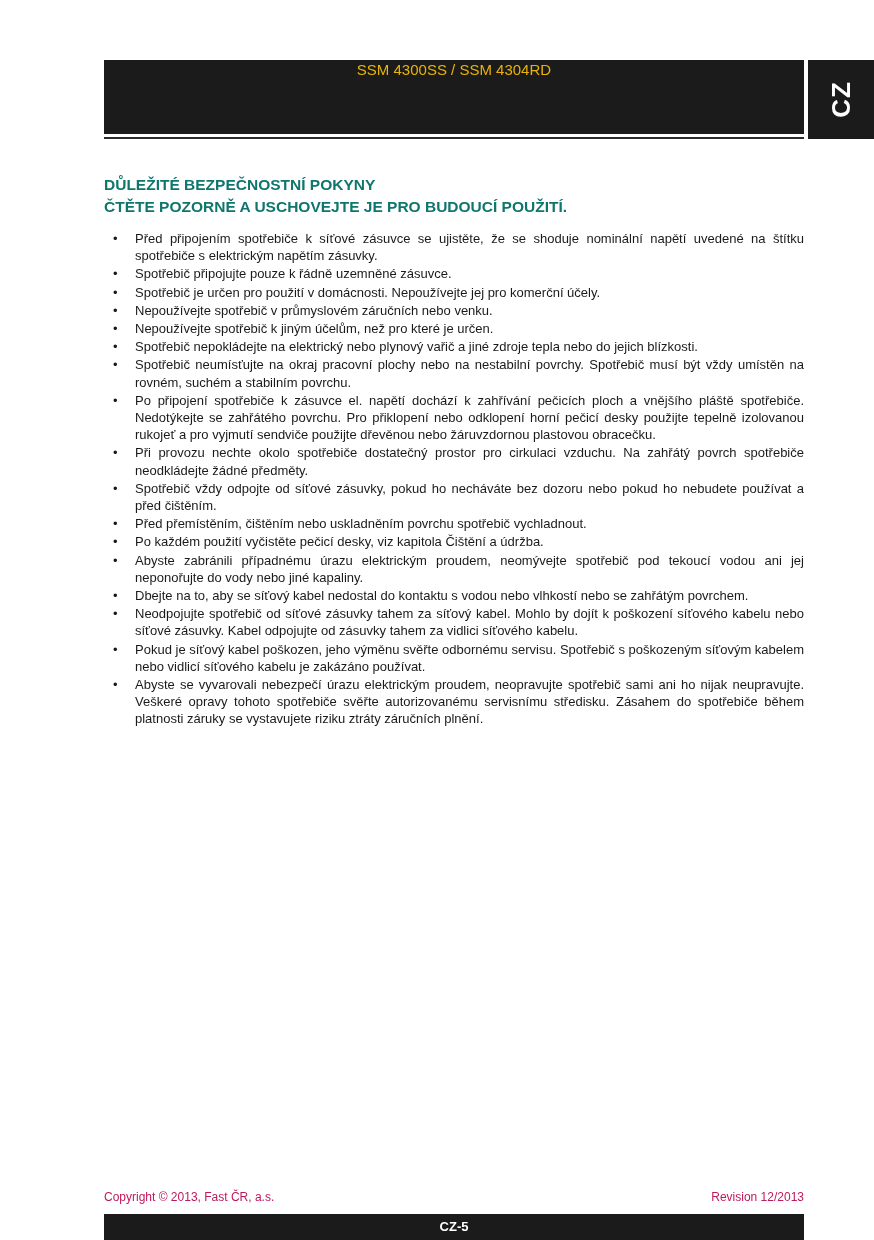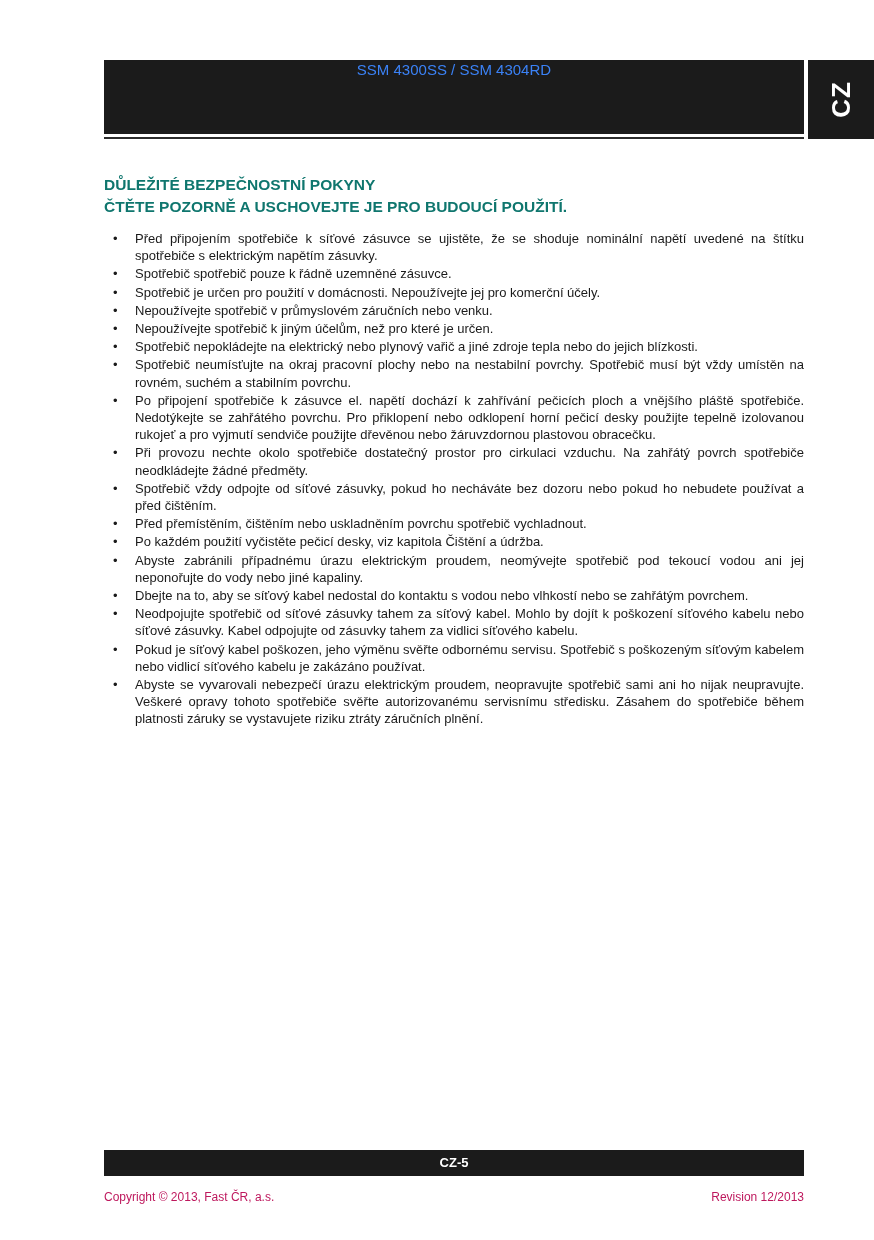--- a/index.html
+++ b/index.html
@@ -30,21 +30,21 @@
   }
   .header-title {
     margin-top: 10px;
     font-size: 30px;
     letter-spacing: 0.5px;
     font-weight: 500;
     line-height: 36px;
   }
   .header-subtitle {
     font-size: 15px;
-    color: #3b82f6;
+    color: #eab308;
     line-height: 20px;
   }
   .header-rule {
     position: absolute;
     left: 104px;
     top: 137px;
     width: 700px;
     height: 2px;
     background: #2b2b2b;
   }
@@ -98,21 +98,21 @@
     position: absolute;
     left: 9px;
     top: 0;
     font-size: 13px;
   }
 
   
   .footer-bar {
     position: absolute;
     left: 104px;
-    top: 1150px;
+    top: 1214px;
     width: 700px;
     height: 26px;
     background: #1b1b1b;
     color: #ffffff;
     font-size: 13px;
     font-weight: bold;
     text-align: center;
     line-height: 26px;
   }
   .footer-meta {
@@ -139,21 +139,21 @@
   <div class="lang-tab">
     <span>CZ</span>
   </div>
 
   <div class="content">
     <div class="section-heading">DŮLEŽITÉ BEZPEČNOSTNÍ POKYNY</div>
     <div class="section-heading">ČTĚTE POZORNĚ A USCHOVEJTE JE PRO BUDOUCÍ POUŽITÍ.</div>
 
     <ul class="safety-list">
         <li>Před připojením spotřebiče k síťové zásuvce se ujistěte, že se shoduje nominální napětí uvedené na štítku spotřebiče s elektrickým napětím zásuvky.</li>
-        <li>Spotřebič spotřebič pouze k řádně uzemněné zásuvce.</li>
+        <li>Spotřebič připojujte pouze k řádně uzemněné zásuvce.</li>
         <li>Spotřebič je určen pro použití v domácnosti. Nepoužívejte jej pro komerční účely.</li>
         <li>Nepoužívejte spotřebič v průmyslovém záručních nebo venku.</li>
         <li>Nepoužívejte spotřebič k jiným účelům, než pro které je určen.</li>
         <li>Spotřebič nepokládejte na elektrický nebo plynový vařič a jiné zdroje tepla nebo do jejich blízkosti.</li>
         <li>Spotřebič neumísťujte na okraj pracovní plochy nebo na nestabilní povrchy. Spotřebič musí být vždy umístěn na rovném, suchém a stabilním povrchu.</li>
         <li>Po připojení spotřebiče k zásuvce el. napětí dochází k zahřívání pečicích ploch a vnějšího pláště spotřebiče. Nedotýkejte se zahřátého povrchu. Pro přiklopení nebo odklopení horní pečicí desky použijte tepelně izolovanou rukojeť a pro vyjmutí sendviče použijte dřevěnou nebo žáruvzdornou plastovou obracečku.</li>
         <li>Při provozu nechte okolo spotřebiče dostatečný prostor pro cirkulaci vzduchu. Na zahřátý povrch spotřebiče neodkládejte žádné předměty.</li>
         <li>Spotřebič vždy odpojte od síťové zásuvky, pokud ho necháváte bez dozoru nebo pokud ho nebudete používat a před čištěním.</li>
         <li>Před přemístěním, čištěním nebo uskladněním povrchu spotřebič vychladnout.</li>
         <li>Po každém použití vyčistěte pečicí desky, viz kapitola Čištění a údržba.</li>

